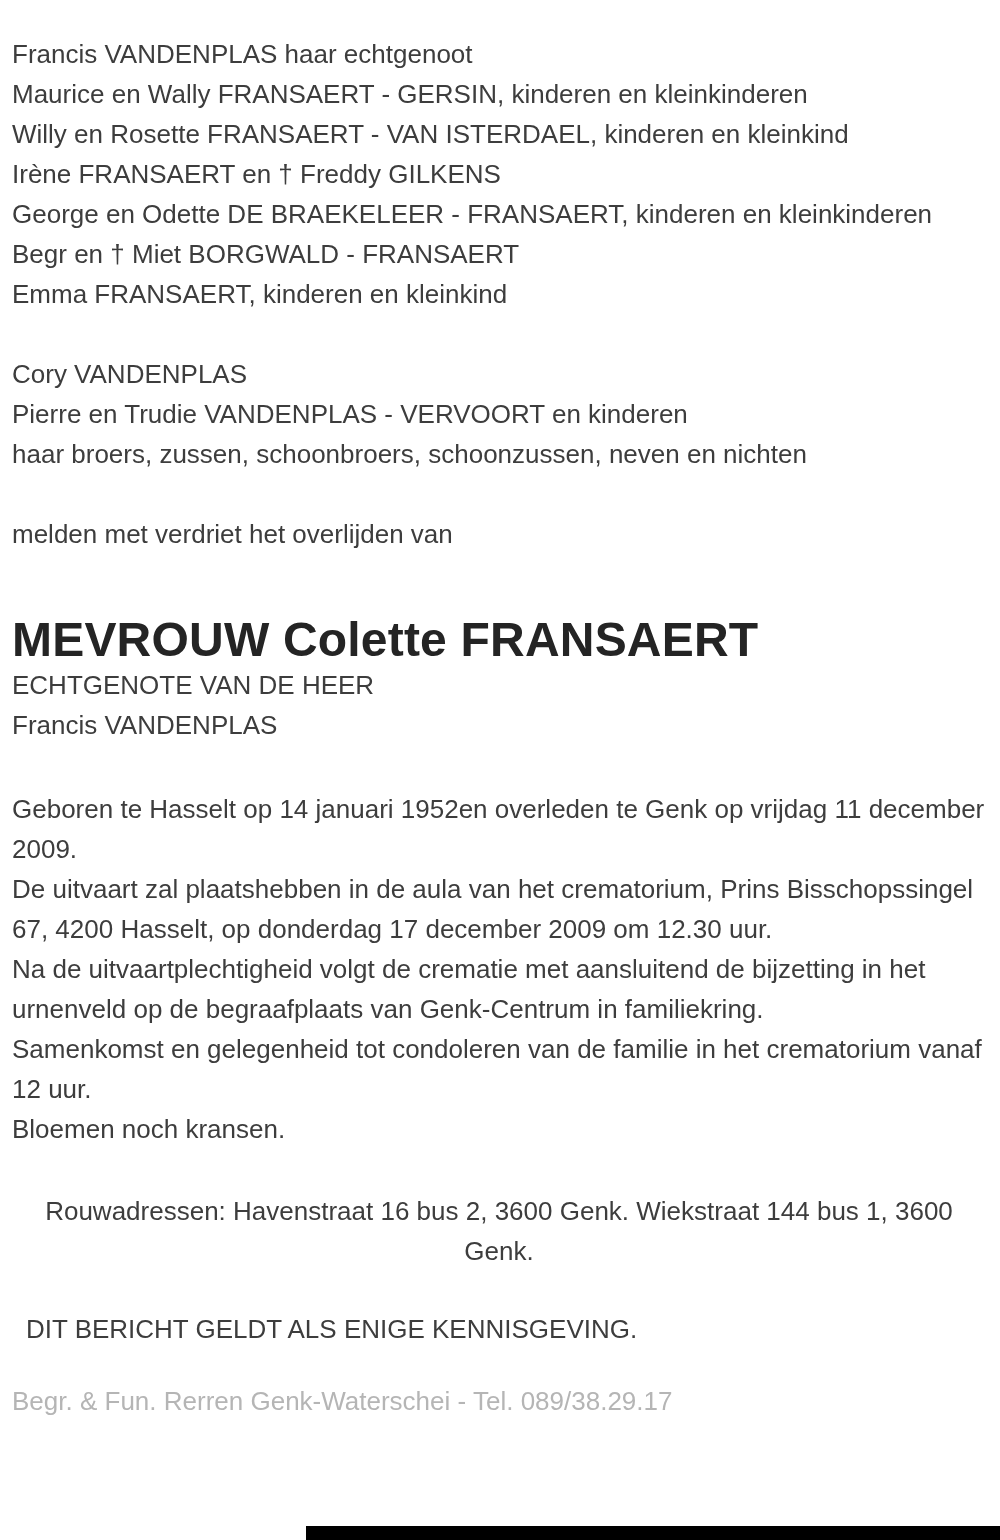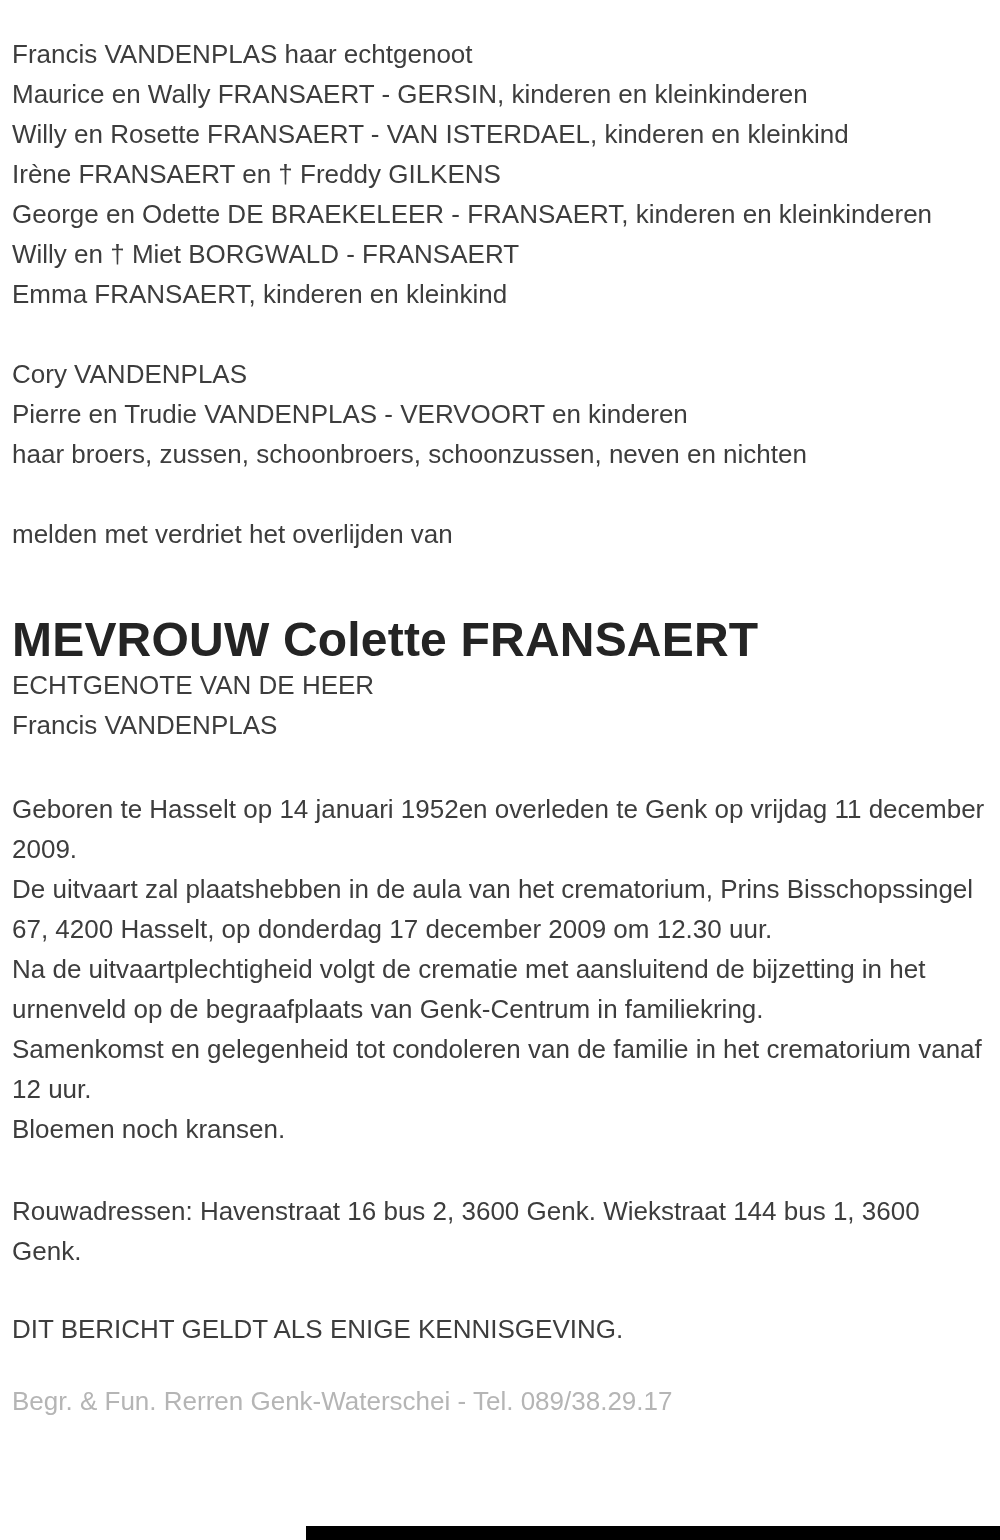--- a/index.html
+++ b/index.html
@@ -41,23 +41,24 @@
     margin: 0;
   }
   .deceased-block {
     margin: 0 0 44px 0;
   }
   .details-block {
     margin: 0 0 42px 0;
   }
   .address-block {
     margin: 0 0 38px 0;
+    text-align: center;
   }
   .notice-block {
-    margin: 0 0 32px 0;
+    margin: 0 0 32px 14px;
   }
   .footer-line {
     color: var(--footer-text, #b5b5b5);
   }
   .bottom-bar {
     position: absolute;
     left: 306px;
     right: 0;
     bottom: 0;
     height: 14px;
@@ -68,21 +69,21 @@
 <body>
 
 <div class="page">
 
   <div class="block">
     <p>Francis VANDENPLAS haar echtgenoot</p>
     <p>Maurice en Wally FRANSAERT - GERSIN, kinderen en kleinkinderen</p>
     <p>Willy en Rosette FRANSAERT - VAN ISTERDAEL, kinderen en kleinkind</p>
     <p>Irène FRANSAERT en † Freddy GILKENS</p>
     <p>George en Odette DE BRAEKELEER - FRANSAERT, kinderen en kleinkinderen</p>
-    <p>Willy en † Miet BORGWALD - FRANSAERT</p>
+    <p>Begr en † Miet BORGWALD - FRANSAERT</p>
     <p>Emma FRANSAERT, kinderen en kleinkind</p>
   </div>
 
   <div class="block">
     <p>Cory VANDENPLAS</p>
     <p>Pierre en Trudie VANDENPLAS - VERVOORT en kinderen</p>
     <p>haar broers, zussen, schoonbroers, schoonzussen, neven en nichten</p>
   </div>
 
   <div class="intro">

